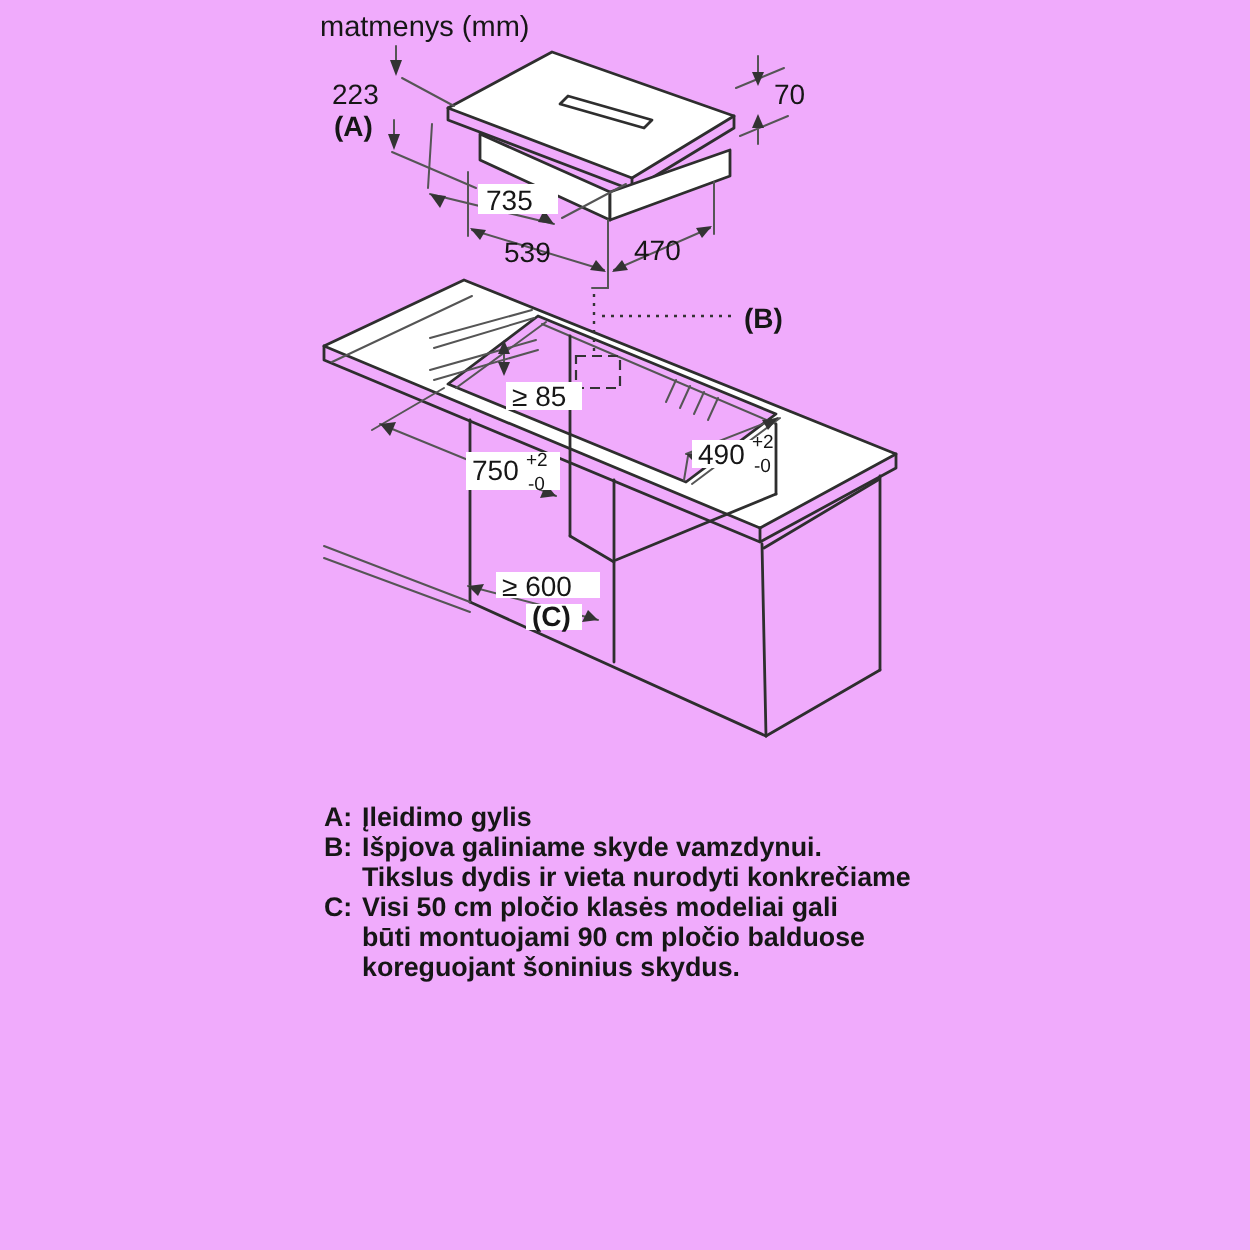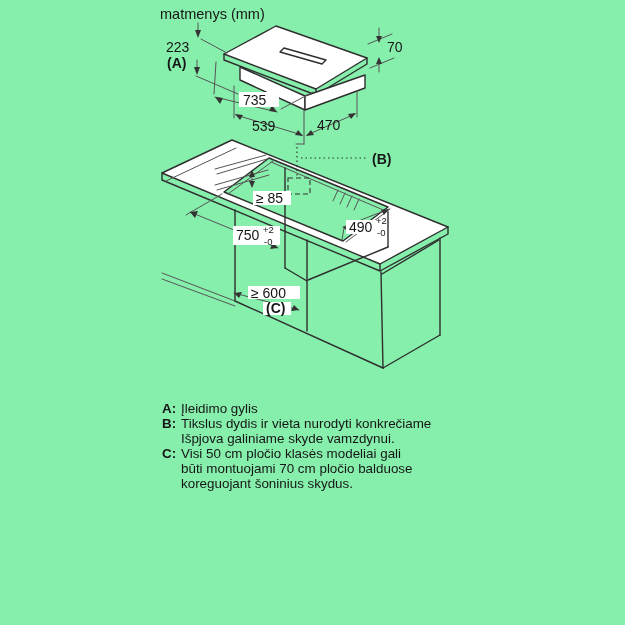--- a/index.html
+++ b/index.html
@@ -1,33 +1,33 @@
 <!DOCTYPE html>
 <html><head>
 <meta charset="utf-8">
 <style>
   html,body{margin:0;padding:0;background:#fff;}
-  #page{position:relative;width:625px;height:625px;background:#86efac;overflow:hidden;
+  #page{position:relative;width:625px;height:625px;background:#f0abfc;overflow:hidden;
         font-family:"Liberation Sans", sans-serif;color:#161616;}
   #title{position:absolute;left:160px;top:6px;font-size:14.5px;color:#161616;}
   svg{position:absolute;left:0;top:0;}
   svg text{font-family:"Liberation Sans", sans-serif;font-size:14px;fill:#161616;}
   svg text.small{font-size:9.5px;}
   svg text.key{font-weight:bold;}
   .ln{stroke:#2e2e2e;stroke-width:1.4;fill:none;stroke-linejoin:round;stroke-linecap:round;}
   .lnf{stroke:#2e2e2e;stroke-width:1.4;fill:#fff;stroke-linejoin:round;}
   .tn{stroke:#555;stroke-width:1;fill:none;stroke-linecap:round;}
   .ar{fill:#333;stroke:none;}
   .ko{fill:#fff;stroke:none;}
   .dot{stroke:#333;stroke-width:1.2;fill:none;stroke-dasharray:1.5 3;}
   .dsh{stroke:#333;stroke-width:1.1;fill:none;stroke-dasharray:5 3;}
   #notes{position:absolute;left:162px;top:401px;width:302px;font-size:13.4px;line-height:15px;color:#161616;}
   .note-row{display:flex;}
   .note-key{font-weight:bold;width:19px;flex:none;}
-  .note-lines{flex:1;}
+  .note-lines{flex:1;font-weight:bold;}
 </style>
 </head>
 <body>
 
 <div id="page">
 
   <div id="title">matmenys (mm)</div>
 
   <svg width="625" height="625" viewBox="0 0 625 625">
 
@@ -182,27 +182,27 @@
   <div id="notes">
     <div class="note-row">
       <span class="note-key">A:</span>
       <div class="note-lines">
         <div>Įleidimo gylis</div>
       </div>
     </div>
     <div class="note-row">
       <span class="note-key">B:</span>
       <div class="note-lines">
+        <div>Išpjova galiniame skyde vamzdynui.</div>
         <div>Tikslus dydis ir vieta nurodyti konkrečiame</div>
-        <div>Išpjova galiniame skyde vamzdynui.</div>
       </div>
     </div>
     <div class="note-row">
       <span class="note-key">C:</span>
       <div class="note-lines">
         <div>Visi 50 cm pločio klasės modeliai gali</div>
-        <div>būti montuojami 70 cm pločio balduose</div>
+        <div>būti montuojami 90 cm pločio balduose</div>
         <div>koreguojant šoninius skydus.</div>
       </div>
     </div>
   </div>
 
 </div>
 
 </body></html>

